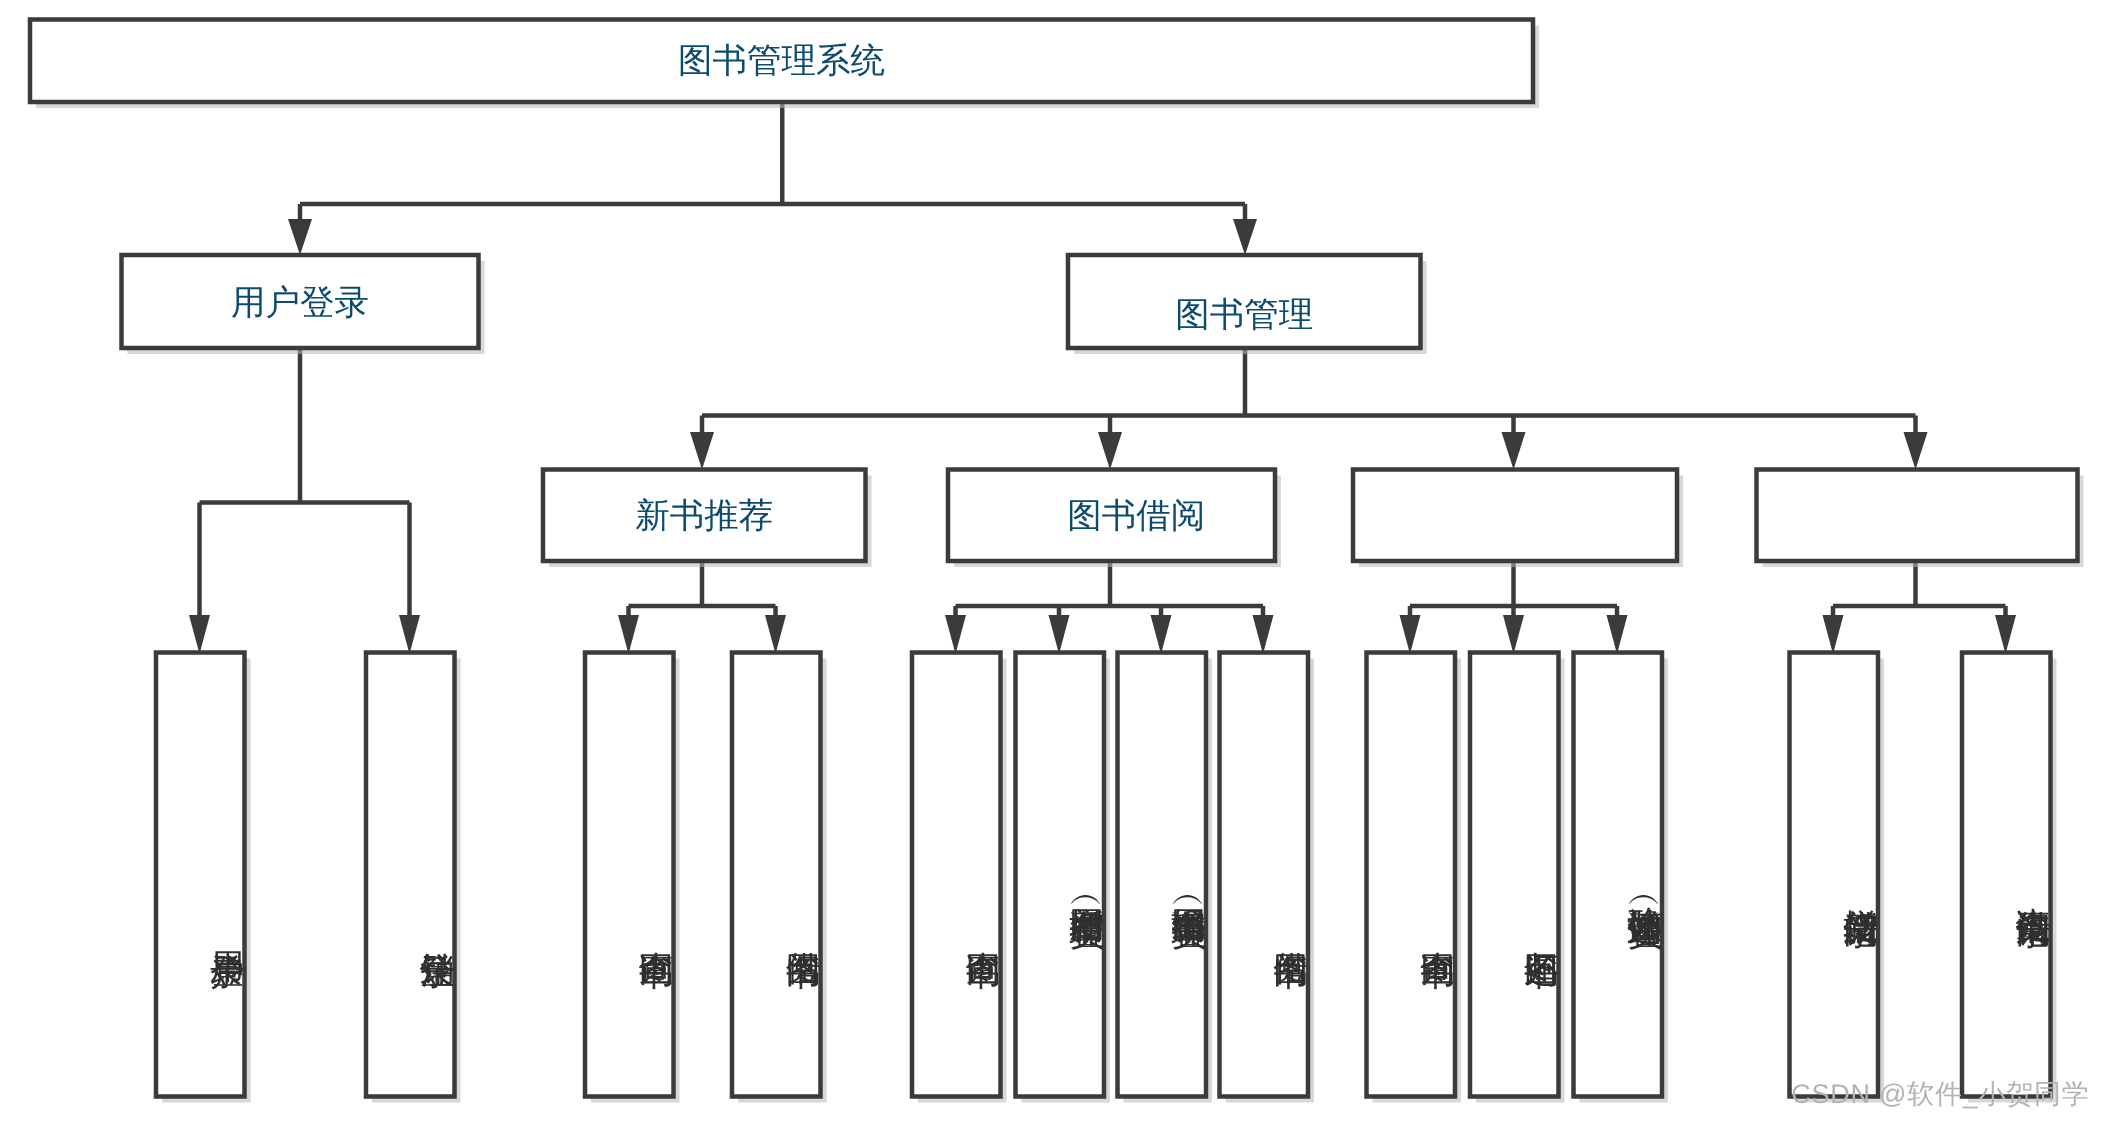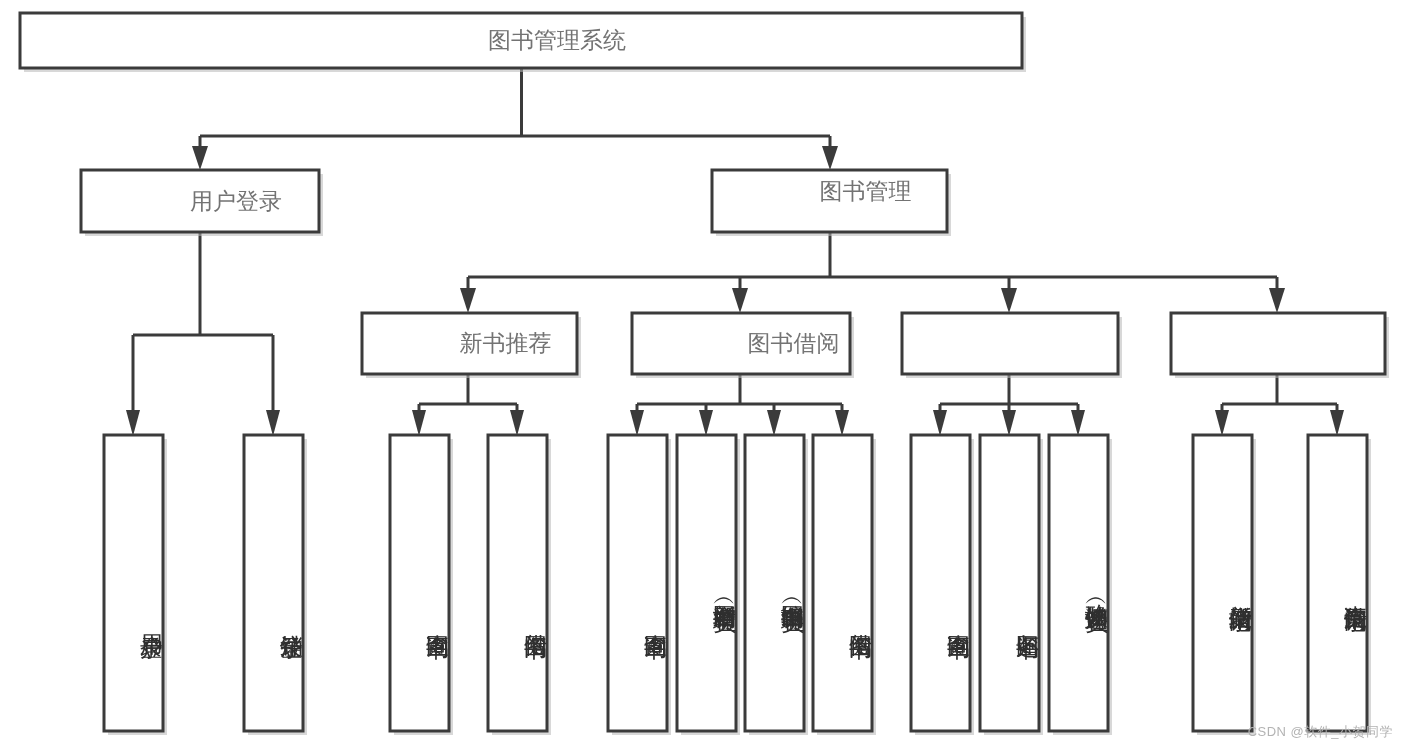--- a/index.html
+++ b/index.html
@@ -57,34 +57,33 @@
     display: flex;
     align-items: flex-start;
     justify-content: center;
     white-space: normal;
     pointer-events: none;
   }
   .hlabel {
     position: absolute;
     font-family: "Liberation Sans", "DejaVu Sans", sans-serif;
     font-size: 23px;
-    color: #737373;
+    color: #0c4a6e;
     display: flex;
     align-items: center;
     justify-content: center;
     white-space: nowrap;
     pointer-events: none;
-    margin-left: 36px;
   }
   #watermark {
     position: absolute;
     right: 12px;
     bottom: 6px;
     font-family: "Liberation Sans", "DejaVu Sans", sans-serif;
-    font-size: 13px;
+    font-size: 18px;
     color: #b3b3b3;
     letter-spacing: 0.5px;
     white-space: nowrap;
   }
 </style>
 </head>
 <body>
 
 <div id="diagram-root">
 
@@ -206,21 +205,21 @@
       <rect class="node-shadow" x="1197" y="439" width="59" height="296"></rect>
       <rect class="node-rect" x="1193" y="435" width="59" height="296"></rect>
       <rect class="node-shadow" x="1312" y="439" width="59" height="296"></rect>
       <rect class="node-rect" x="1308" y="435" width="59" height="296"></rect>
     </g>
   </svg>
 
   <div class="hlabel" style="left:20px;  top:13px;  width:1002px; height:55px;">图书管理系统</div>
 
   <div class="hlabel" style="left:81px;  top:170px; width:238px; height:62px;">用户登录</div>
-  <div class="hlabel" style="left:712px; top:160px; width:235px; height:62px;">图书管理</div>
+  <div class="hlabel" style="left:712px; top:178px; width:235px; height:62px;">图书管理</div>
 
   <div class="hlabel" style="left:362px; top:313px; width:215px; height:61px;">新书推荐</div>
   <div class="hlabel" style="left:632px; top:313px; width:251px; height:61px;">图书借阅</div>
 
   <div class="vlabel" style="left:104px; top:510px; width:59px; height:215px;">用户登录</div>
   <div class="vlabel" style="left:244px; top:510px; width:59px; height:215px;">注销登录</div>
 
   <div class="vlabel" style="left:390px; top:510px; width:59px; height:215px;">查询图书</div>
   <div class="vlabel" style="left:488px; top:510px; width:59px; height:215px;">借阅图书</div>
 

